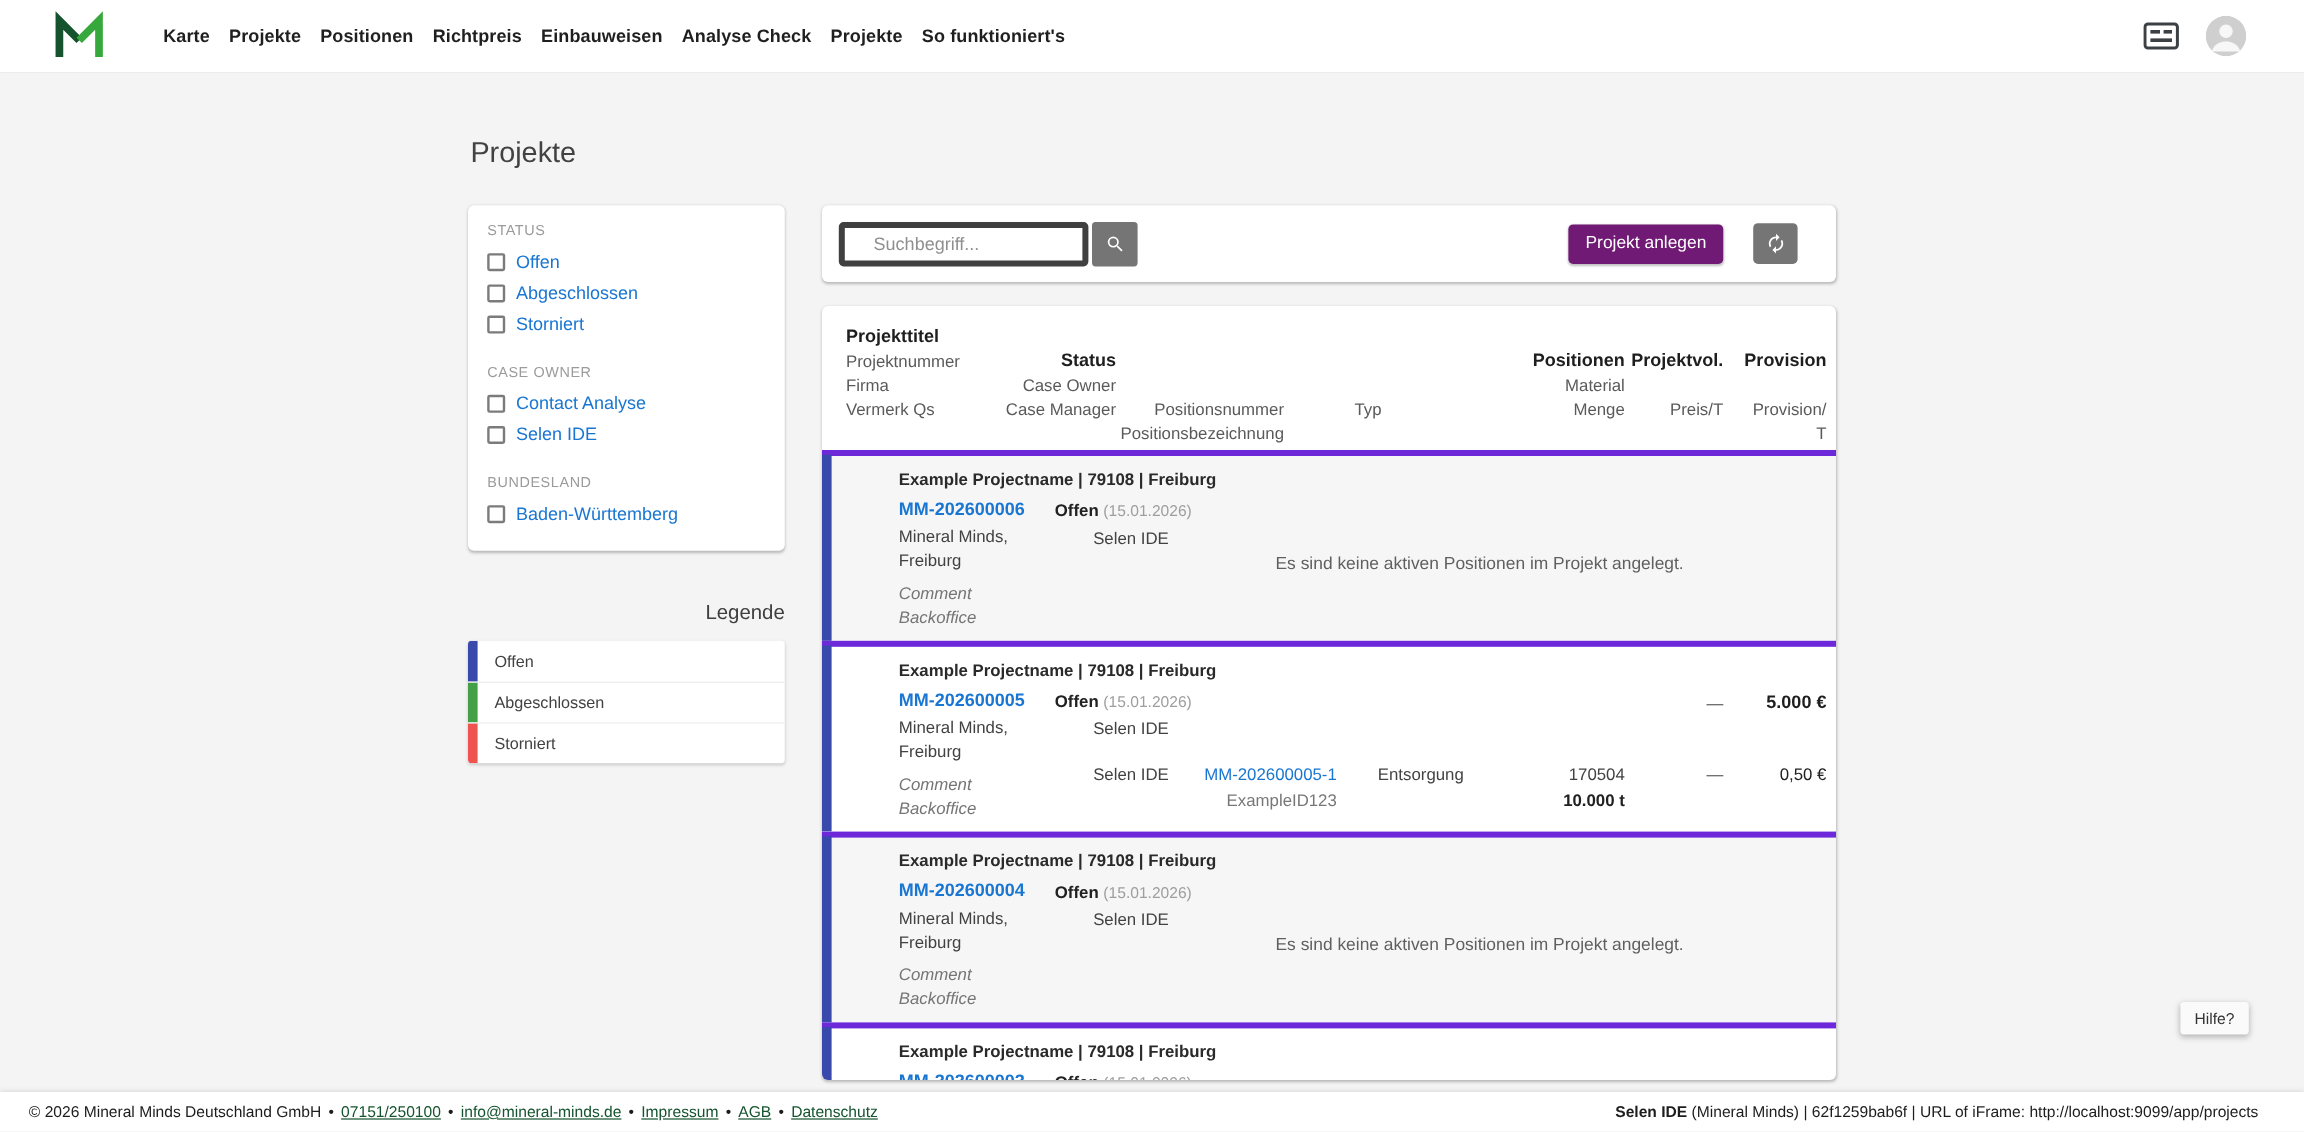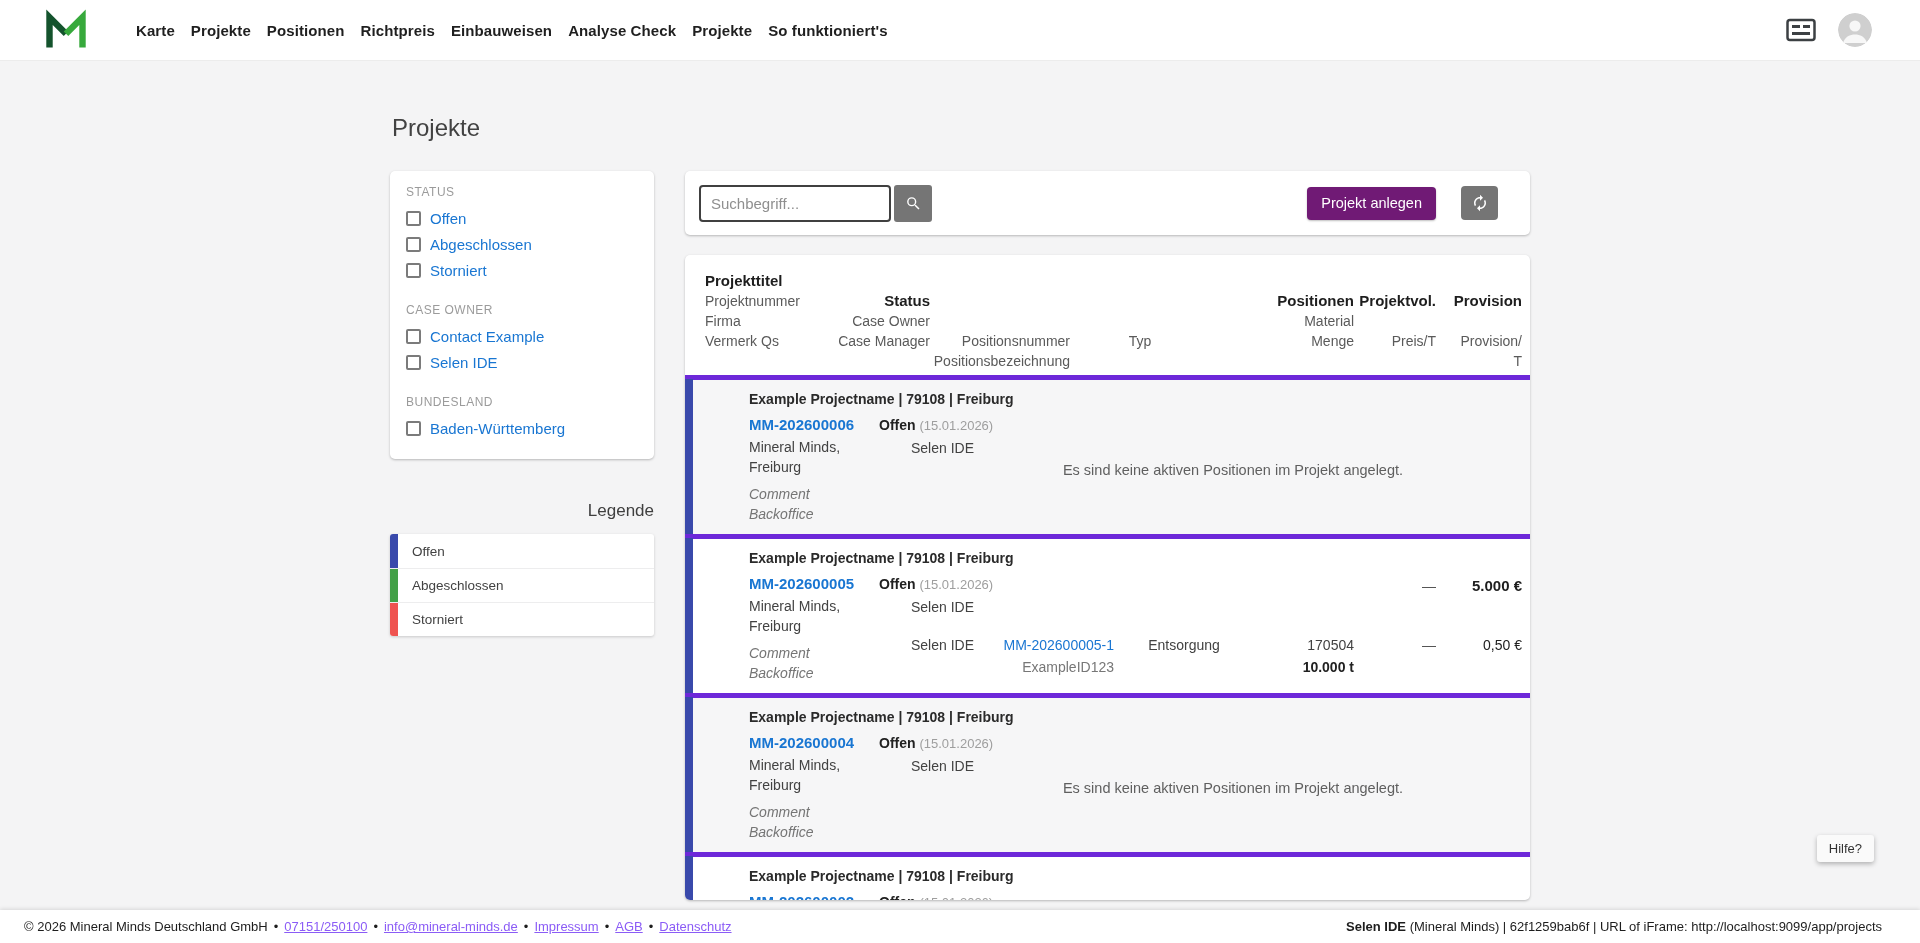--- a/index.html
+++ b/index.html
@@ -45,22 +45,22 @@
   .legend-title { font-size:17px; font-weight:400; color:#3f3f3f; margin:42px 0 13px 2px;text-align:right; }
   .legend-group { border-radius:3px; overflow:hidden; background:#fff; box-shadow:0 1px 3px rgba(0,0,0,.18); }
   .legend-item { position:relative; height:34px; display:flex; align-items:center; padding-left:22px; border-top:1px solid #ededee; }
   .legend-item:first-child { border-top:none; }
   .legend-item::before { content:''; position:absolute; left:0; top:0; bottom:0; width:8px; background:var(--lc,#999); }
   .legend-label { font-size:13.5px; color:#424242; }
 
   
   .search-card { height:64px; display:flex; align-items:center; padding:0 32px 0 14px; }
   .search-input {
-    width:192px; height:37px; border:2px solid #404040; border-radius:4px;
-    padding:0 10px; font-size:15px; color:#424242; outline:none;
+    width:208px; height:37px; border:5px solid #404040; border-radius:4px;
+    padding:0 24px; font-size:15px; color:#424242; outline:none;
     font-family:"Liberation Sans", sans-serif;
   }
   .search-input::placeholder { color:#8f8f8f; }
   .search-btn { width:38px; height:37px; margin-left:3px; background:#757575; border:none; border-radius:3px;
     display:flex; align-items:center; justify-content:center; cursor:pointer; }
   .toolbar-spacer { flex:1; }
   .create-btn { height:33px; padding:0 14px; background:#701a75; color:#fff; border:none; border-radius:4px;
     font-size:14.5px; cursor:pointer; box-shadow:0 1px 2px rgba(0,0,0,.25); font-family:"Liberation Sans", sans-serif; }
   .refresh-btn { width:37px; height:34px; margin-left:25px; background:#757575; border:none; border-radius:4px;
     display:flex; align-items:center; justify-content:center; cursor:pointer; }
@@ -113,21 +113,21 @@
   .help-btn { position:absolute; right:46px; bottom:81px; z-index:20;
     background:#fafafa; border:none; border-radius:3px; padding:6px 12px;
     font-size:13px; color:#333; box-shadow:0 2px 5px rgba(0,0,0,.28); cursor:pointer;
     font-family:"Liberation Sans", sans-serif; }
 
   .footer { position:absolute; left:0; right:0; bottom:0; height:33px; background:#fff; z-index:15;
     box-shadow:0 -1px 4px rgba(0,0,0,.12); display:flex; align-items:center;
     justify-content:space-between; padding:0 38px 0 24px; font-size:13px; color:#1d1d1d; }
   .footer-left, .footer-right { white-space:nowrap; }
   .fsep { margin:0 6px; }
-  .flink { color:#8b5cf6; text-decoration:underline; }
+  .flink { color:#14532d; text-decoration:underline; }
   .fright-user { font-weight:700; }
 </style>
 </head>
 <body>
 
 <header class="topnav">
   <a class="logo-wrap">
     <svg width="44" height="42" viewBox="0 0 48 44">
       <path d="M6 41 V8 L24 26" fill="none" stroke="#14532d" stroke-width="7"></path>
       <path d="M24 26 L42 8 V41" fill="none" stroke="#37a93c" stroke-width="7"></path>
@@ -184,21 +184,21 @@
               </label>
               <label class="fopt">
                 <span class="cb"></span>
                 <span class="fopt-label">Storniert</span>
               </label>
             </div>
             <div class="fsec">
               <div class="fsec-title">CASE OWNER</div>
               <label class="fopt">
                 <span class="cb"></span>
-                <span class="fopt-label">Contact Example</span>
+                <span class="fopt-label">Contact Analyse</span>
               </label>
               <label class="fopt">
                 <span class="cb"></span>
                 <span class="fopt-label">Selen IDE</span>
               </label>
             </div>
             <div class="fsec">
               <div class="fsec-title">BUNDESLAND</div>
               <label class="fopt">
                 <span class="cb"></span>

